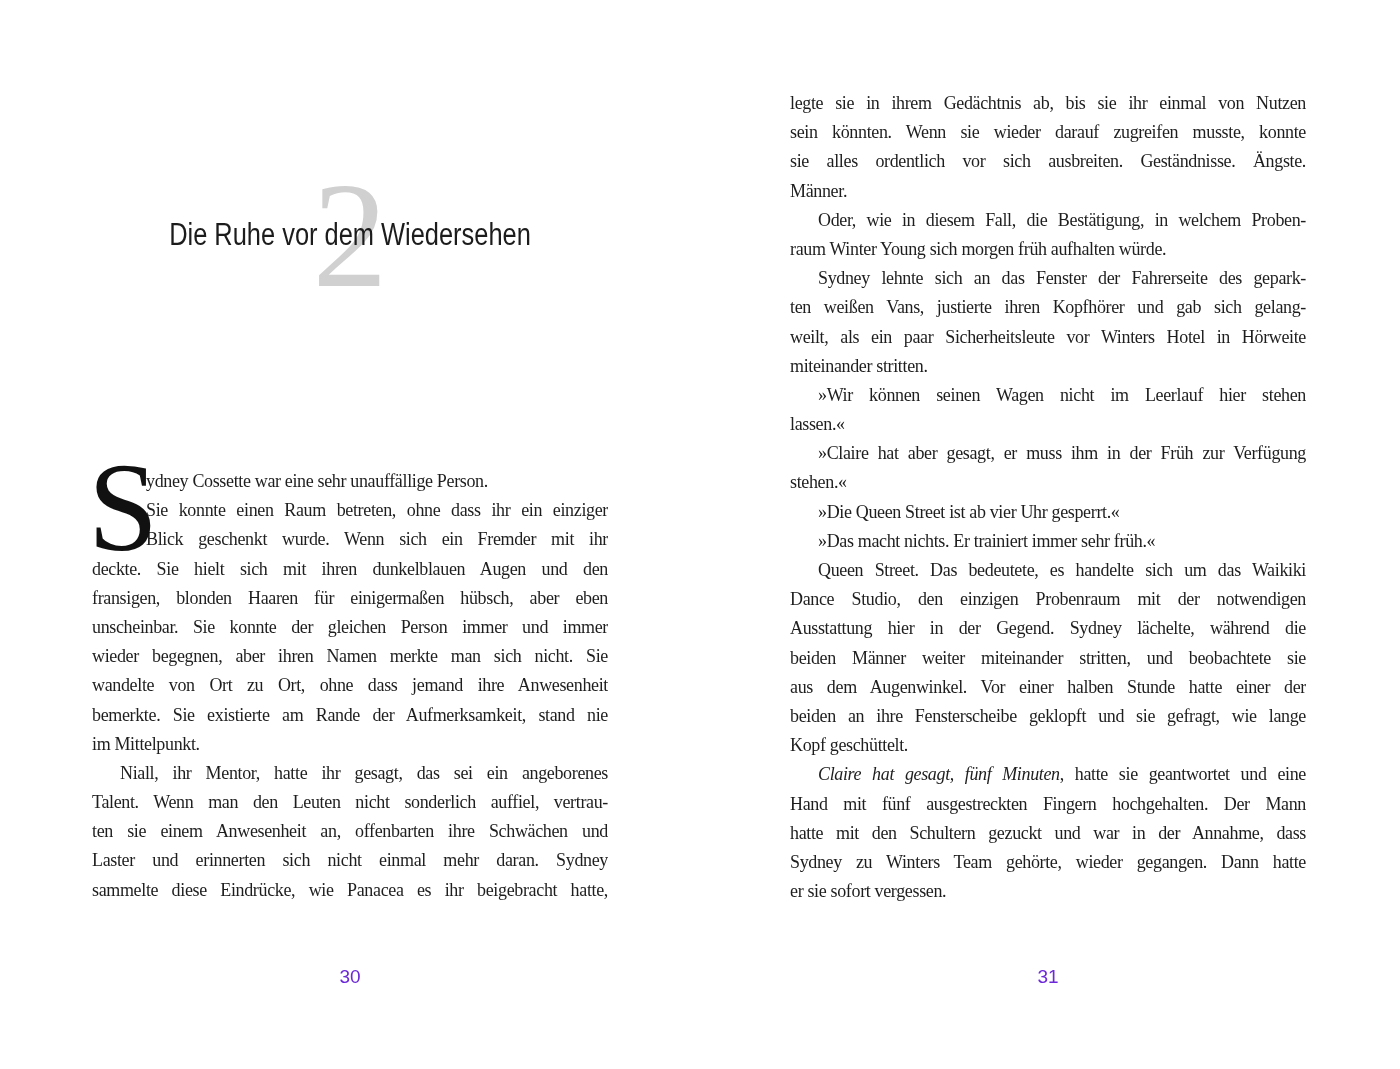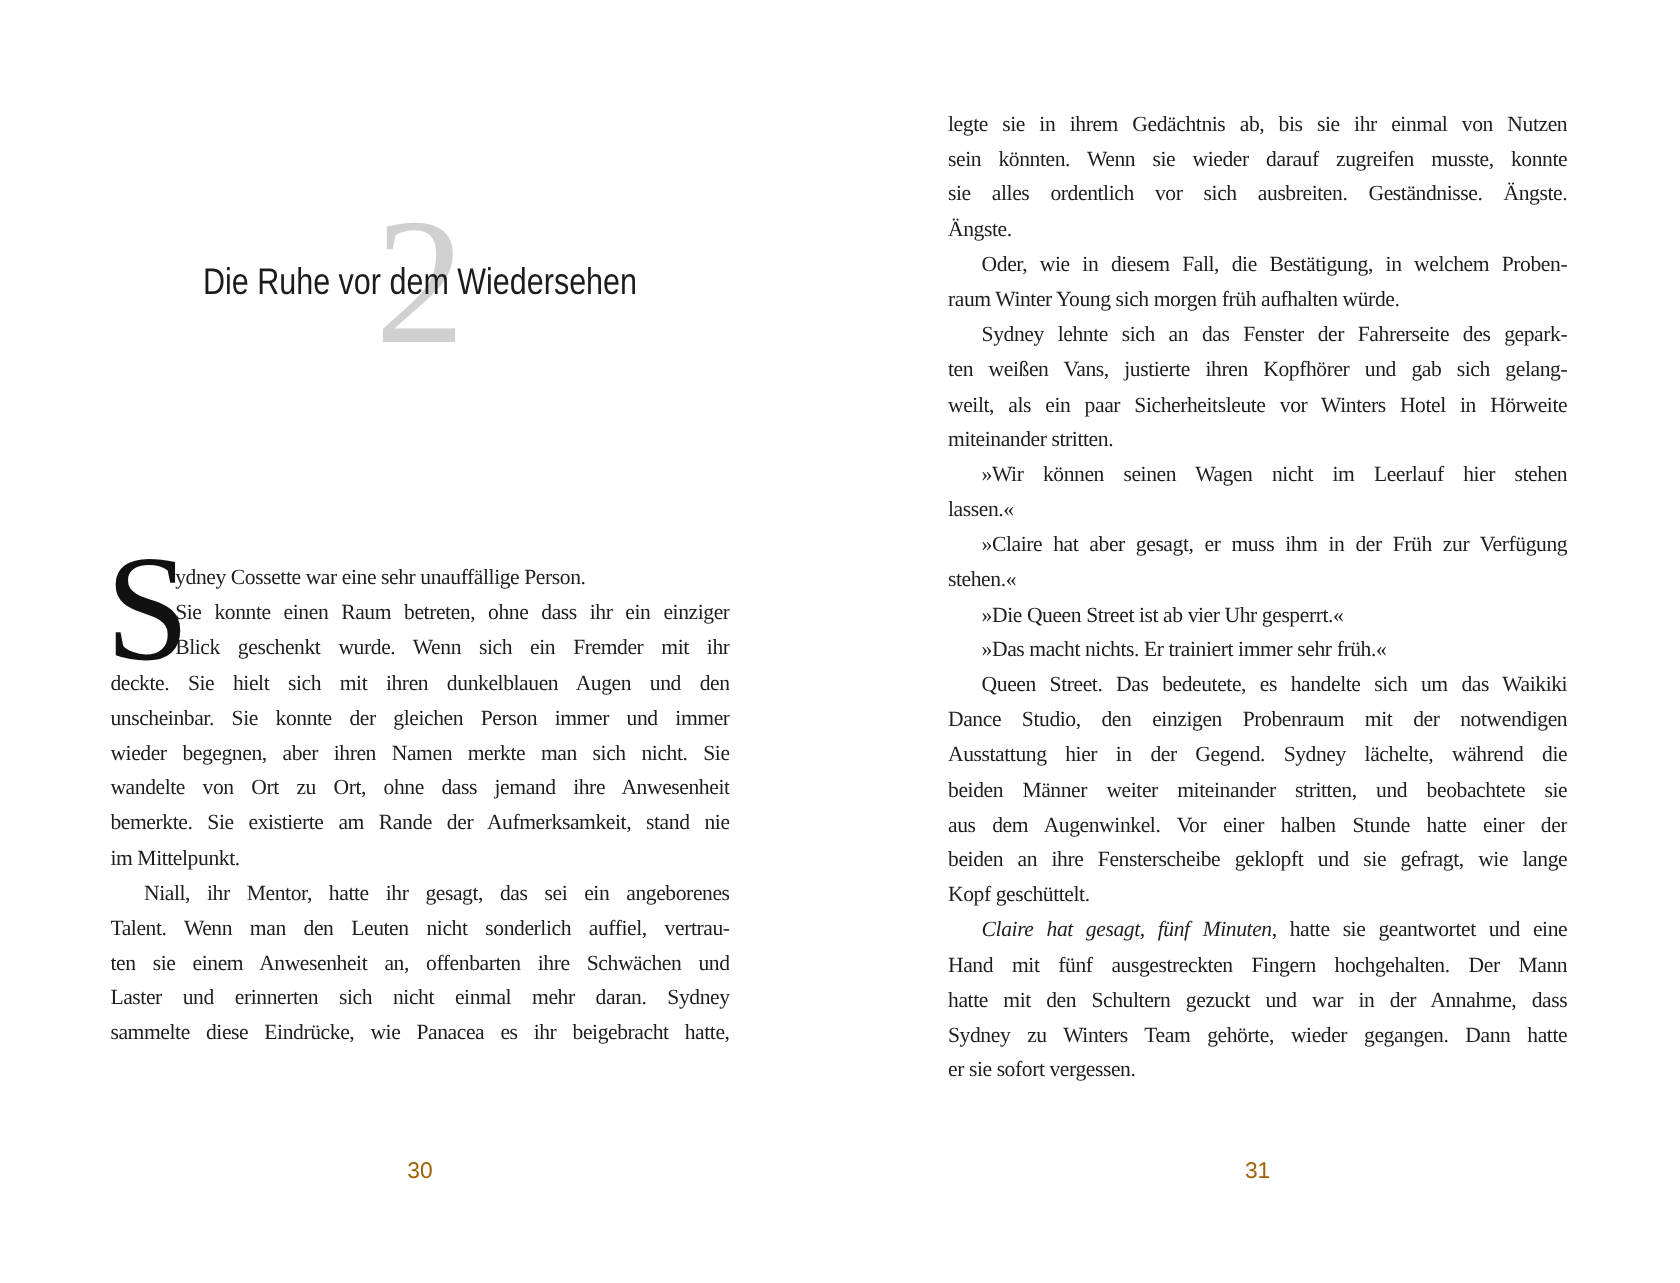--- a/index.html
+++ b/index.html
@@ -63,59 +63,60 @@
     font-family: "Liberation Serif", serif;
     font-size: 126px; line-height: 126px;
     color: #111111;
     z-index: 3;
   }
   .pagenum {
     position: absolute; width: 516px; top: 966px;
     text-align: center;
     font-family: "Liberation Sans", sans-serif;
     font-size: 19px; line-height: 22px;
-    color: #a16207;
+    color: #6d28d9;
   }
   #pagenum-left  { left: 92px; }
   #pagenum-right { left: 90px; }
 </style>
 </head>
 <body>
 
 <div class="page" id="page-left">
   <div class="heading">
     <div class="chapter-num">2</div>
     <div class="chapter-title">Die Ruhe vor dem Wiedersehen</div>
   </div>
   <div class="dropcap">S</div>
   <div class="textcol" id="body-left">
       <div class="line end pad">ydney Cossette war eine sehr unauffällige Person.</div>
       <div class="line pad">Sie konnte einen Raum betreten, ohne dass ihr ein einziger</div>
       <div class="line pad">Blick geschenkt wurde. Wenn sich ein Fremder mit ihr</div>
       <div class="line">deckte. Sie hielt sich mit ihren dunkelblauen Augen und den</div>
+      <div class="line">fransigen, blonden Haaren für einigermaßen hübsch, aber eben</div>
       <div class="line">unscheinbar. Sie konnte der gleichen Person immer und immer</div>
       <div class="line">wieder begegnen, aber ihren Namen merkte man sich nicht. Sie</div>
       <div class="line">wandelte von Ort zu Ort, ohne dass jemand ihre Anwesenheit</div>
       <div class="line">bemerkte. Sie existierte am Rande der Aufmerksamkeit, stand nie</div>
       <div class="line end">im Mittelpunkt.</div>
       <div class="line indent">Niall, ihr Mentor, hatte ihr gesagt, das sei ein angeborenes</div>
       <div class="line">Talent. Wenn man den Leuten nicht sonderlich auffiel, vertrau-</div>
       <div class="line">ten sie einem Anwesenheit an, offenbarten ihre Schwächen und</div>
       <div class="line">Laster und erinnerten sich nicht einmal mehr daran. Sydney</div>
       <div class="line">sammelte diese Eindrücke, wie Panacea es ihr beigebracht hatte,</div>
     </div>
   <div class="pagenum" id="pagenum-left">30</div>
 </div>
 
 <div class="page" id="page-right">
   <div class="textcol" id="body-right">
       <div class="line">legte sie in ihrem Gedächtnis ab, bis sie ihr einmal von Nutzen</div>
       <div class="line">sein könnten. Wenn sie wieder darauf zugreifen musste, konnte</div>
       <div class="line">sie alles ordentlich vor sich ausbreiten. Geständnisse. Ängste.</div>
-      <div class="line end">Ängste.</div>
+      <div class="line end">Männer.</div>
       <div class="line indent">Oder, wie in diesem Fall, die Bestätigung, in welchem Proben-</div>
       <div class="line end">raum Winter Young sich morgen früh aufhalten würde.</div>
       <div class="line indent">Sydney lehnte sich an das Fenster der Fahrerseite des gepark-</div>
       <div class="line">ten weißen Vans, justierte ihren Kopfhörer und gab sich gelang-</div>
       <div class="line">weilt, als ein paar Sicherheitsleute vor Winters Hotel in Hörweite</div>
       <div class="line end">miteinander stritten.</div>
       <div class="line indent">»Wir können seinen Wagen nicht im Leerlauf hier stehen</div>
       <div class="line end">lassen.«</div>
       <div class="line indent">»Claire hat aber gesagt, er muss ihm in der Früh zur Verfügung</div>
       <div class="line end">stehen.«</div>

